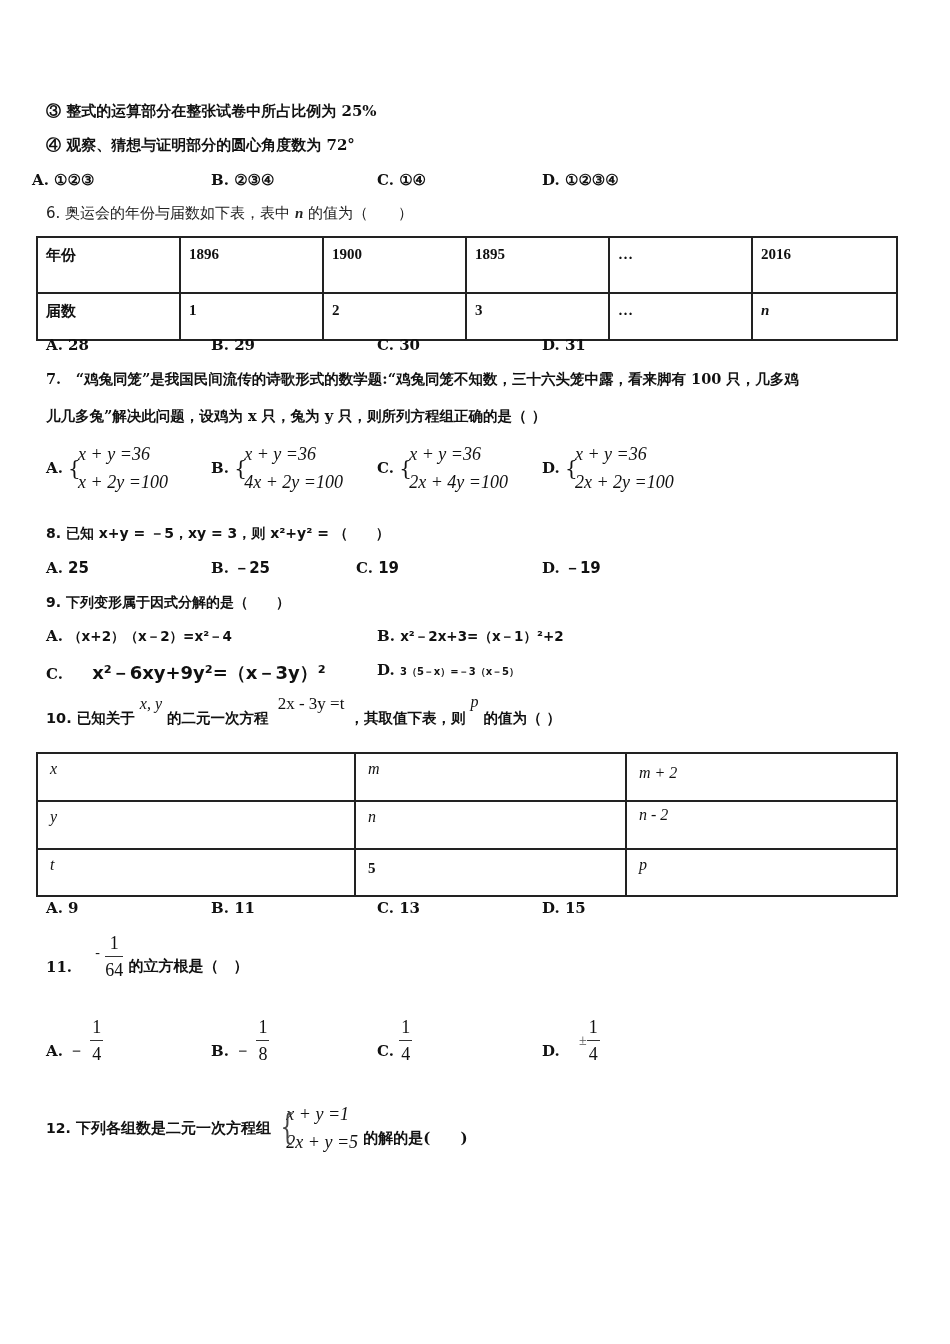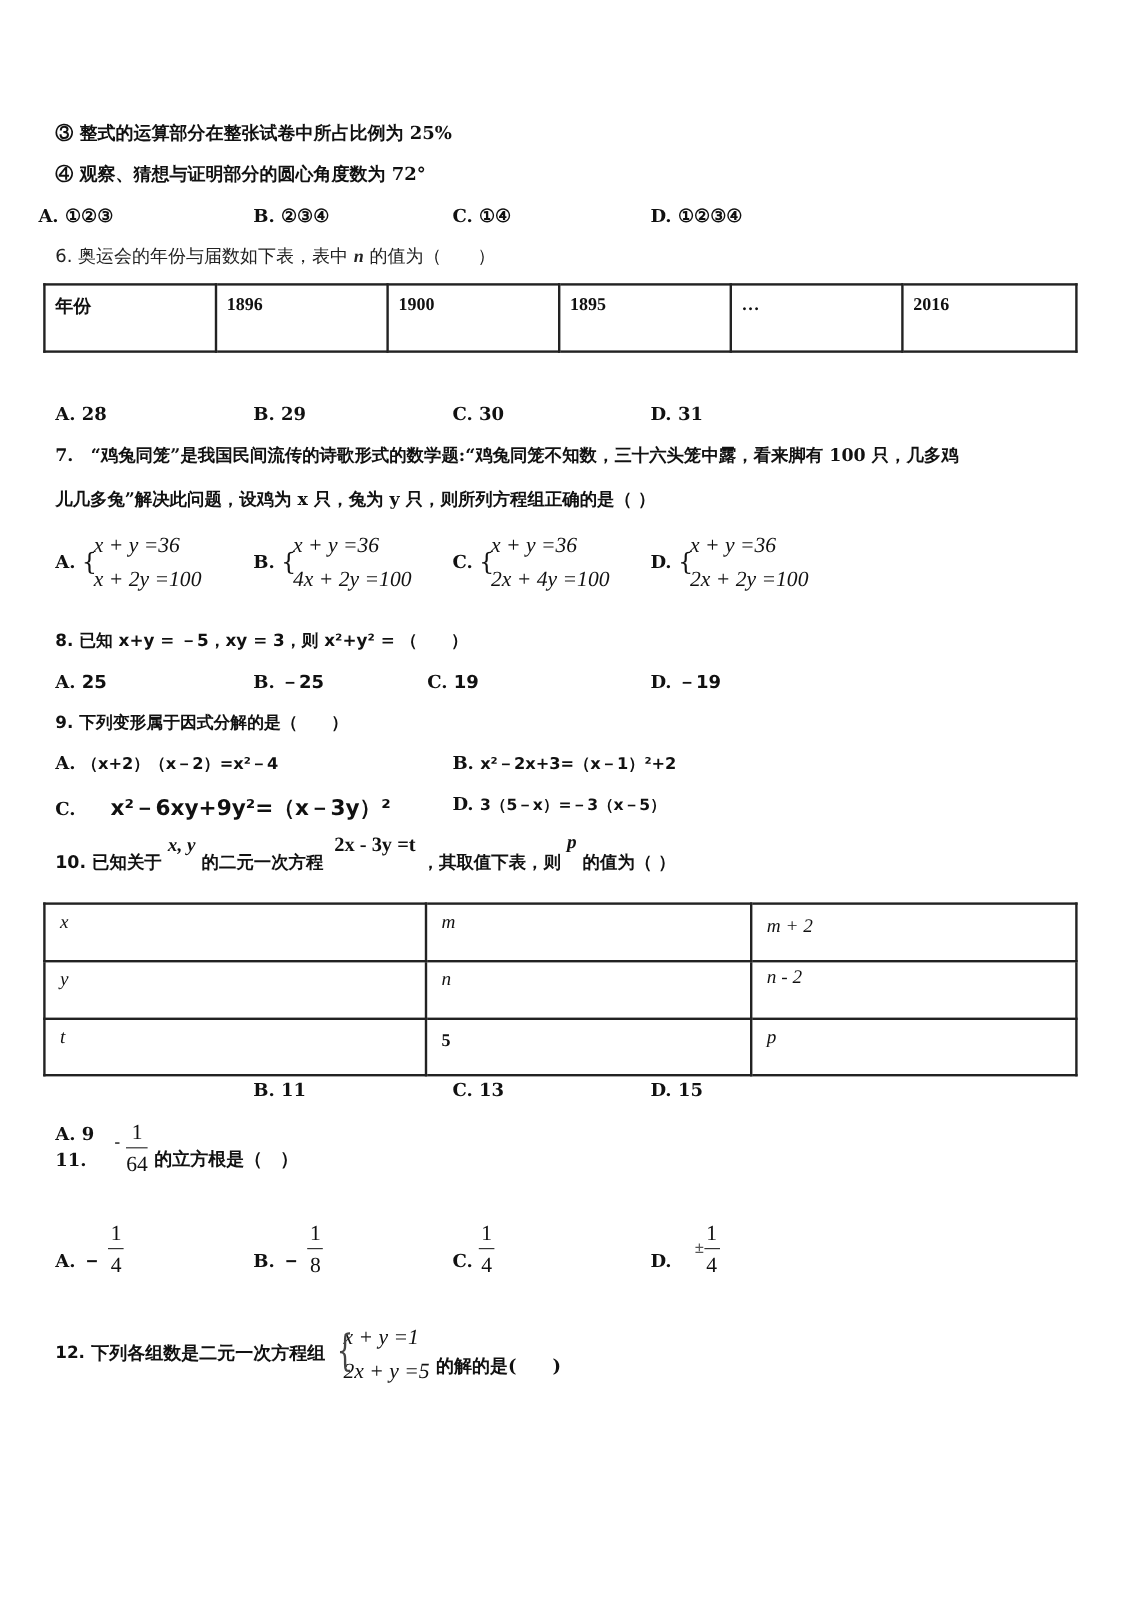--- a/index.html
+++ b/index.html
@@ -6,21 +6,21 @@
     body {
       width: 950px; height: 1344px; position: relative; overflow: hidden;
       font-family: "DejaVu Serif", "Liberation Serif", serif;
       color: #111111;
     }
     .abs { position: absolute; white-space: nowrap; }
     .bold { font-weight: bold; }
     .line { font-size: 15px; font-weight: bold; }
     .opt { position: absolute; font-size: 15px; font-weight: bold; white-space: nowrap; }
     .sans { font-family: "DejaVu Sans", "Liberation Sans", sans-serif; }
-    .math { font-family: "Liberation Serif", "DejaVu Serif", serif; font-weight: bold; font-style: normal; }
+    .math { font-family: "Liberation Serif", "DejaVu Serif", serif; font-weight: normal; font-style: normal; }
     .mi { font-style: italic; }
     table.grid { position: absolute; border-collapse: collapse; table-layout: fixed; }
     table.grid td {
       border: 2px solid #222; vertical-align: top; padding: 8px 8px 0 8px;
       font-size: 15px; font-weight: bold; font-family: "Liberation Serif", "DejaVu Serif", serif;
     }
     table.t2 td { font-weight: normal; font-family: "Liberation Serif", serif; font-size: 16px; padding: 6px 10px 0 12px; }
     .sys { display: inline-block; position: relative; vertical-align: middle; }
     .brace { position: absolute; left: 0; top: 50%; transform: translateY(-50%); font-size: 20px; font-weight: normal; font-family: "DejaVu Serif", serif; }
     .sys-lines { display: inline-block; margin-left: 10px; font-family: "Liberation Serif", serif; font-weight: normal; font-size: 18px; line-height: 28px; }
@@ -57,20 +57,28 @@
     </colgroup>
   <tbody>
       <tr style="height:56px;">
     <td>年份</td>
     <td>1896</td>
     <td>1900</td>
     <td>1895</td>
     <td>…</td>
     <td>2016</td>
   </tr>
+  <tr style="height:47px;">
+    <td>届数</td>
+    <td>1</td>
+    <td>2</td>
+    <td>3</td>
+    <td>…</td>
+    <td class="mi">n</td>
+  </tr>
 </tbody>
   </table>
 
 <div class="opt" style="left:46px; top:336px;"><span>A.</span> <span>28</span></div>
 <div class="opt" style="left:211px; top:336px;"><span>B.</span> <span>29</span></div>
 <div class="opt" style="left:377px; top:336px;"><span>C.</span> <span>30</span></div>
 <div class="opt" style="left:542px; top:336px;"><span>D.</span> <span>31</span></div>
 
 <div class="abs line" style="left:46px; top:370px; font-size:14.5px;">7.　“鸡兔同笼”是我国民间流传的诗歌形式的数学题:“鸡兔同笼不知数，三十六头笼中露，看来脚有 100 只，几多鸡</div>
 <div class="abs line" style="left:46px; top:407px; font-size:14.5px;">儿几多兔”解决此问题，设鸡为 x 只，兔为 y 只，则所列方程组正确的是（ ）</div>
@@ -113,21 +121,21 @@
 <div class="opt" style="left:356px; top:559px;"><span>C.</span> <span class="sans">19</span></div>
 <div class="opt" style="left:542px; top:559px;"><span>D.</span> <span class="sans">－19</span></div>
 
 <div class="abs sans bold" style="left:46px; top:594px; font-size:14px;">
   <span>9.</span>
   <span>下列变形属于因式分解的是（　　）</span>
 </div>
 <div class="opt" style="left:46px; top:627px;"><span>A.</span> <span class="sans" style="font-size:13.5px;">（x+2）（x－2）=x²－4</span></div>
 <div class="opt" style="left:377px; top:627px;"><span>B.</span> <span class="sans" style="font-size:13.5px;">x²－2x+3=（x－1）²+2</span></div>
 <div class="opt" style="left:46px; top:661px;"><span>C.</span> <span class="sans" style="font-size:18px;margin-left:24px;">x²－6xy+9y²=（x－3y）²</span></div>
-<div class="opt" style="left:377px; top:661px;"><span>D.</span> <span class="sans" style="font-size:13px;margin-top:28px;">3（5－x）=－3（x－5）</span></div>
+<div class="opt" style="left:377px; top:661px;"><span>D.</span> <span class="sans" style="font-size:10px;margin-top:28px;">3（5－x）=－3（x－5）</span></div>
 
 <div class="abs" style="left:46px; top:696px; height:40px; font-size:14.5px; font-weight:bold;">
   <span class="sans" style="position:relative; top:12px;">10.</span>
   <span class="sans" style="position:relative; top:12px;">已知关于</span>
   <span class="math mi" style="font-size:16px; position:relative; top:-2px;">x, y</span>
   <span class="sans" style="position:relative; top:12px;">的二元一次方程</span>
   <span class="math" style="font-size:17px; position:relative; top:-2px; margin-left:4px;">2x - 3y =t</span>
   <span class="sans" style="position:relative; top:12px;">，其取值下表，则</span>
   <span class="math mi" style="font-size:16px; position:relative; top:-4px;">p</span>
   <span class="sans" style="position:relative; top:12px;">的值为（ ）</span>
@@ -151,21 +159,21 @@
     <td class="mi" style="padding-top:4px;">n - 2</td>
   </tr>
   <tr style="height:47px;">
     <td class="mi">t</td>
     <td style="font-weight:bold; font-size:15px; padding-top:10px;">5</td>
     <td class="mi">p</td>
   </tr>
 </tbody>
   </table>
 
-<div class="opt" style="left:46px; top:899px;margin-top:37px;"><span>A.</span> <span>9</span></div>
+<div class="opt" style="left:46px; top:899px;"><span>A.</span> <span>9</span></div>
 <div class="opt" style="left:211px; top:899px;"><span>B.</span> <span>11</span></div>
 <div class="opt" style="left:377px; top:899px;"><span>C.</span> <span>13</span></div>
 <div class="opt" style="left:542px; top:899px;"><span>D.</span> <span>15</span></div>
 
 <div class="abs" style="left:46px; top:932px; font-size:15px; font-weight:bold;">
   <span style="vertical-align:middle; position:relative; top:10px;">11.</span>
   <span class="math" style="vertical-align:middle; margin-left:18px; position:relative; top:-4px; font-size:14px;">-</span>
   <span class="frac">
     <span class="num">1</span>
     <span class="bar"></span>

